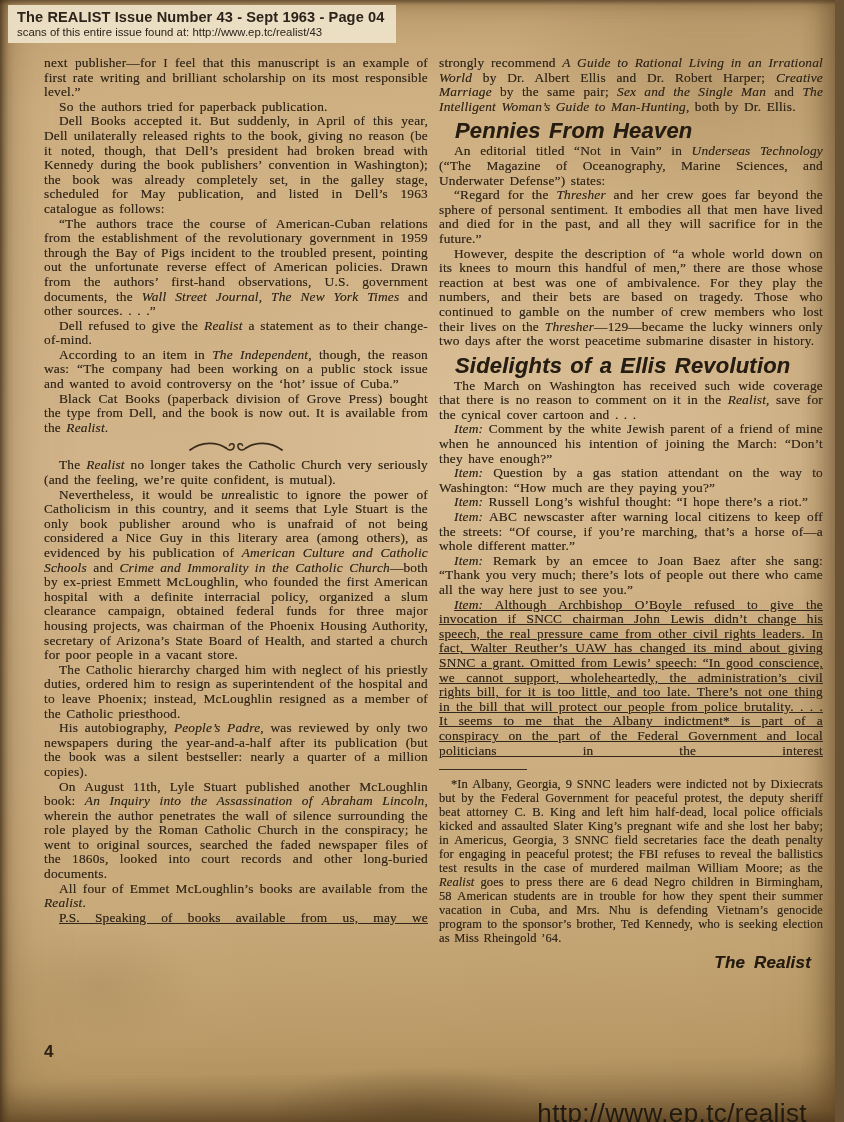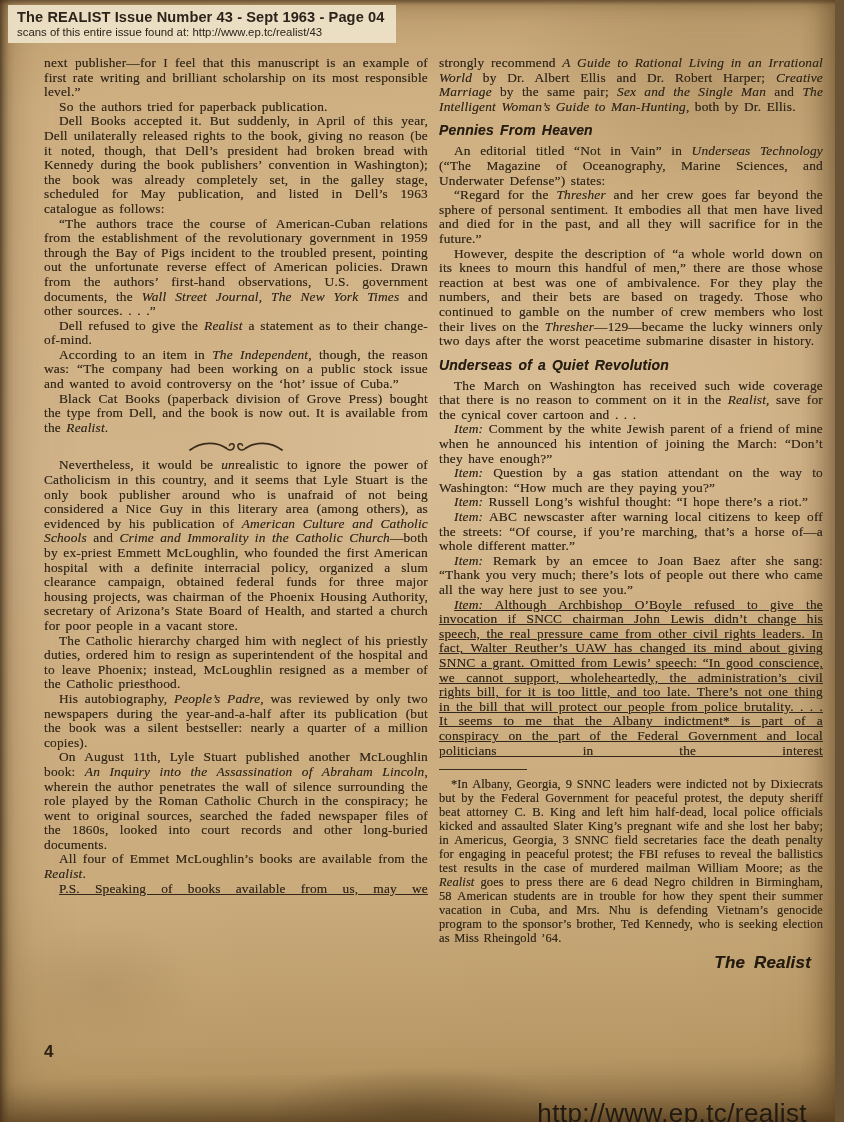--- a/index.html
+++ b/index.html
@@ -37,21 +37,21 @@
   .col{
     width:384px;text-align:justify;
     font-size:13.4px;line-height:14.6px;letter-spacing:0.18px;word-spacing:1.9px;
     text-shadow:0 0 0.5px rgba(50,36,20,0.55);
   }
   .col p{margin:0;}
   .ind{text-indent:15px;}
   .jl{text-align-last:justify;text-decoration:underline;}
   .shead{
     font-family:"Liberation Sans",sans-serif;font-style:italic;font-weight:700;
-    font-size:14px;line-height:19px;margin:7px 0 4px;letter-spacing:0.2px;color:#261d12;
+    font-size:22px;line-height:19px;margin:7px 16px 4px;letter-spacing:0.2px;color:#261d12;
     text-align:left;text-indent:0;
   }
   .orn{display:flex;justify-content:center;align-items:center;height:20px;margin:2px 0 1px;}
   .fnrule{width:88px;border:0;border-top:1.6px solid #3a2c1c;margin:11px 0 7px;}
   .fn{font-size:12.5px;line-height:14px;letter-spacing:0.1px;word-spacing:1.4px;}
   .fn.ind{text-indent:12px;}
   .sig{
     font-family:Liberation Sans, sans-serif;font-weight:700;font-style:italic;
     font-size:17px;text-align:right;padding-right:12px;margin-top:11px;color:#241b10;
     word-spacing:4px;
@@ -86,34 +86,35 @@
         <p class=" ind">According to an item in <i>The Independent</i>, though, the reason was: “The company had been working on a public stock issue and wanted to avoid controversy on the ‘hot’ issue of Cuba.”</p>
         <p class=" ind">Black Cat Books (paperback division of Grove Press) bought the type from Dell, and the book is now out. It is available from the <i>Realist</i>.</p>
         <div class="orn">
           <svg width="104" height="18" viewBox="0 0 104 18">
             <path d="M6 12 C 18 3, 33 4, 42 10" fill="none" stroke="#3a2c1c" stroke-width="1.8" stroke-linecap="round"></path>
             <path d="M62 10 C 71 4, 86 3, 98 12" fill="none" stroke="#3a2c1c" stroke-width="1.8" stroke-linecap="round"></path>
             <path d="M42 10 c 3 3, 7 2.5, 8 -1 c 0.9 -3.4, -3.6 -4.6, -4.6 -1.4" fill="none" stroke="#3a2c1c" stroke-width="1.5" stroke-linecap="round"></path>
             <path d="M62 10 c -3 3, -7 2.5, -8 -1 c -0.9 -3.4, 3.6 -4.6, 4.6 -1.4" fill="none" stroke="#3a2c1c" stroke-width="1.5" stroke-linecap="round"></path>
           </svg>
         </div>
+        <p class=" ind">The <i>Realist</i> no longer takes the Catholic Church very seriously (and the feeling, we’re quite confident, is mutual).</p>
         <p class=" ind">Nevertheless, it would be <i>un</i>realistic to ignore the power of Catholicism in this country, and it seems that Lyle Stuart is the only book publisher around who is unafraid of not being considered a Nice Guy in this literary area (among others), as evidenced by his publication of <i>American Culture and Catholic Schools</i> and <i>Crime and Immorality in the Catholic Church</i>—both by ex-priest Emmett McLoughlin, who founded the first American hospital with a definite interracial policy, organized a slum clearance campaign, obtained federal funds for three major housing projects, was chairman of the Phoenix Housing Authority, secretary of Arizona’s State Board of Health, and started a church for poor people in a vacant store.</p>
         <p class=" ind">The Catholic hierarchy charged him with neglect of his priestly duties, ordered him to resign as superintendent of the hospital and to leave Phoenix; instead, McLoughlin resigned as a member of the Catholic priesthood.</p>
         <p class=" ind">His autobiography, <i>People’s Padre</i>, was reviewed by only two newspapers during the year-and-a-half after its publication (but the book was a silent bestseller: nearly a quarter of a million copies).</p>
         <p class=" ind">On August 11th, Lyle Stuart published another McLoughlin book: <i>An Inquiry into the Assassination of Abraham Lincoln</i>, wherein the author penetrates the wall of silence surrounding the role played by the Roman Catholic Church in the conspiracy; he went to original sources, searched the faded newspaper files of the 1860s, looked into court records and other long-buried documents.</p>
         <p class=" ind">All four of Emmet McLoughlin’s books are available from the <i>Realist</i>.</p>
         <p class=" ind jl">P.S. Speaking of books available from us, may we</p>
       </div>
     <div class="col" id="col-right">
         <p class="">strongly recommend <i>A Guide to Rational Living in an Irrational World</i> by Dr. Albert Ellis and Dr. Robert Harper; <i>Creative Marriage</i> by the same pair; <i>Sex and the Single Man</i> and <i>The Intelligent Woman’s Guide to Man-Hunting</i>, both by Dr. Ellis.</p>
         <h3 class="shead">Pennies From Heaven</h3>
         <p class=" ind">An editorial titled “Not in Vain” in <i>Underseas Technology</i> (“The Magazine of Oceanography, Marine Sciences, and Underwater Defense”) states:</p>
         <p class=" ind">“Regard for the <i>Thresher</i> and her crew goes far beyond the sphere of personal sentiment. It embodies all that men have lived and died for in the past, and all they will sacrifice for in the future.”</p>
         <p class=" ind">However, despite the description of “a whole world down on its knees to mourn this handful of men,” there are those whose reaction at best was one of ambivalence. For they play the numbers, and their bets are based on tragedy. Those who continued to gamble on the number of crew members who lost their lives on the <i>Thresher</i>—129—became the lucky winners only two days after the worst peacetime submarine disaster in history.</p>
-        <h3 class="shead">Underseas of a Quiet Revolution</h3>
+        <h3 class="shead">Sidelights of a Ellis Revolution</h3>
         <p class=" ind">The March on Washington has received such wide coverage that there is no reason to comment on it in the <i>Realist</i>, save for the cynical cover cartoon and . . .</p>
         <p class=" ind"><i>Item:</i> Comment by the white Jewish parent of a friend of mine when he announced his intention of joining the March: “Don’t they have enough?”</p>
         <p class=" ind"><i>Item:</i> Question by a gas station attendant on the way to Washington: “How much are they paying you?”</p>
         <p class=" ind"><i>Item:</i> Russell Long’s wishful thought: “I hope there’s a riot.”</p>
         <p class=" ind"><i>Item:</i> ABC newscaster after warning local citizens to keep off the streets: “Of course, if you’re marching, that’s a horse of—a whole different matter.”</p>
         <p class=" ind"><i>Item:</i> Remark by an emcee to Joan Baez after she sang: “Thank you very much; there’s lots of people out there who came all the way here just to see you.”</p>
         <p class=" ind jl"><i>Item:</i> Although Archbishop O’Boyle refused to give the invocation if SNCC chairman John Lewis didn’t change his speech, the real pressure came from other civil rights leaders. In fact, Walter Reuther’s UAW has changed its mind about giving SNNC a grant. Omitted from Lewis’ speech: “In good conscience, we cannot support, wholeheartedly, the administration’s civil rights bill, for it is too little, and too late. There’s not one thing in the bill that will protect our people from police brutality. . . . It seems to me that the Albany indictment* is part of a conspiracy on the part of the Federal Government and local politicians in the interest</p>
         <div class="fnrule"></div>
         <p class="fn ind">*In Albany, Georgia, 9 SNNC leaders were indicted not by Dixiecrats but by the Federal Government for peaceful protest, the deputy sheriff beat attorney C. B. King and left him half-dead, local police officials kicked and assaulted Slater King’s pregnant wife and she lost her baby; in Americus, Georgia, 3 SNNC field secretaries face the death penalty for engaging in peaceful protest; the FBI refuses to reveal the ballistics test results in the case of murdered mailman William Moore; as the <i>Realist</i> goes to press there are 6 dead Negro children in Birmingham, 58 American students are in trouble for how they spent their summer vacation in Cuba, and Mrs. Nhu is defending Vietnam’s genocide program to the sponsor’s brother, Ted Kennedy, who is seeking election as Miss Rheingold ’64.</p>
         <div class="sig">The Realist</div>

